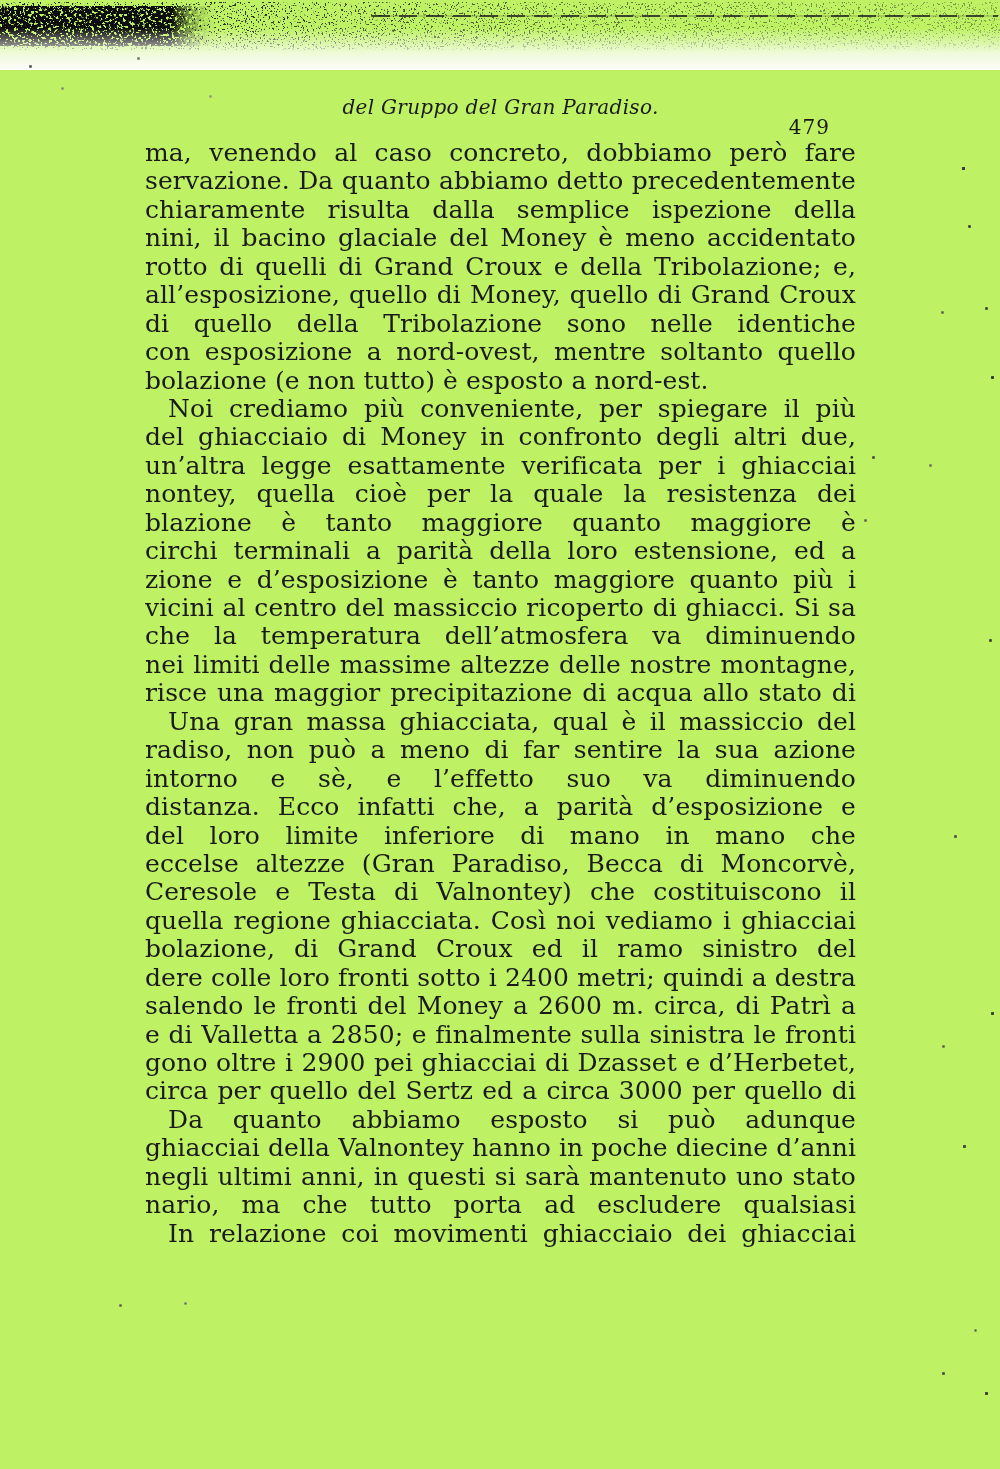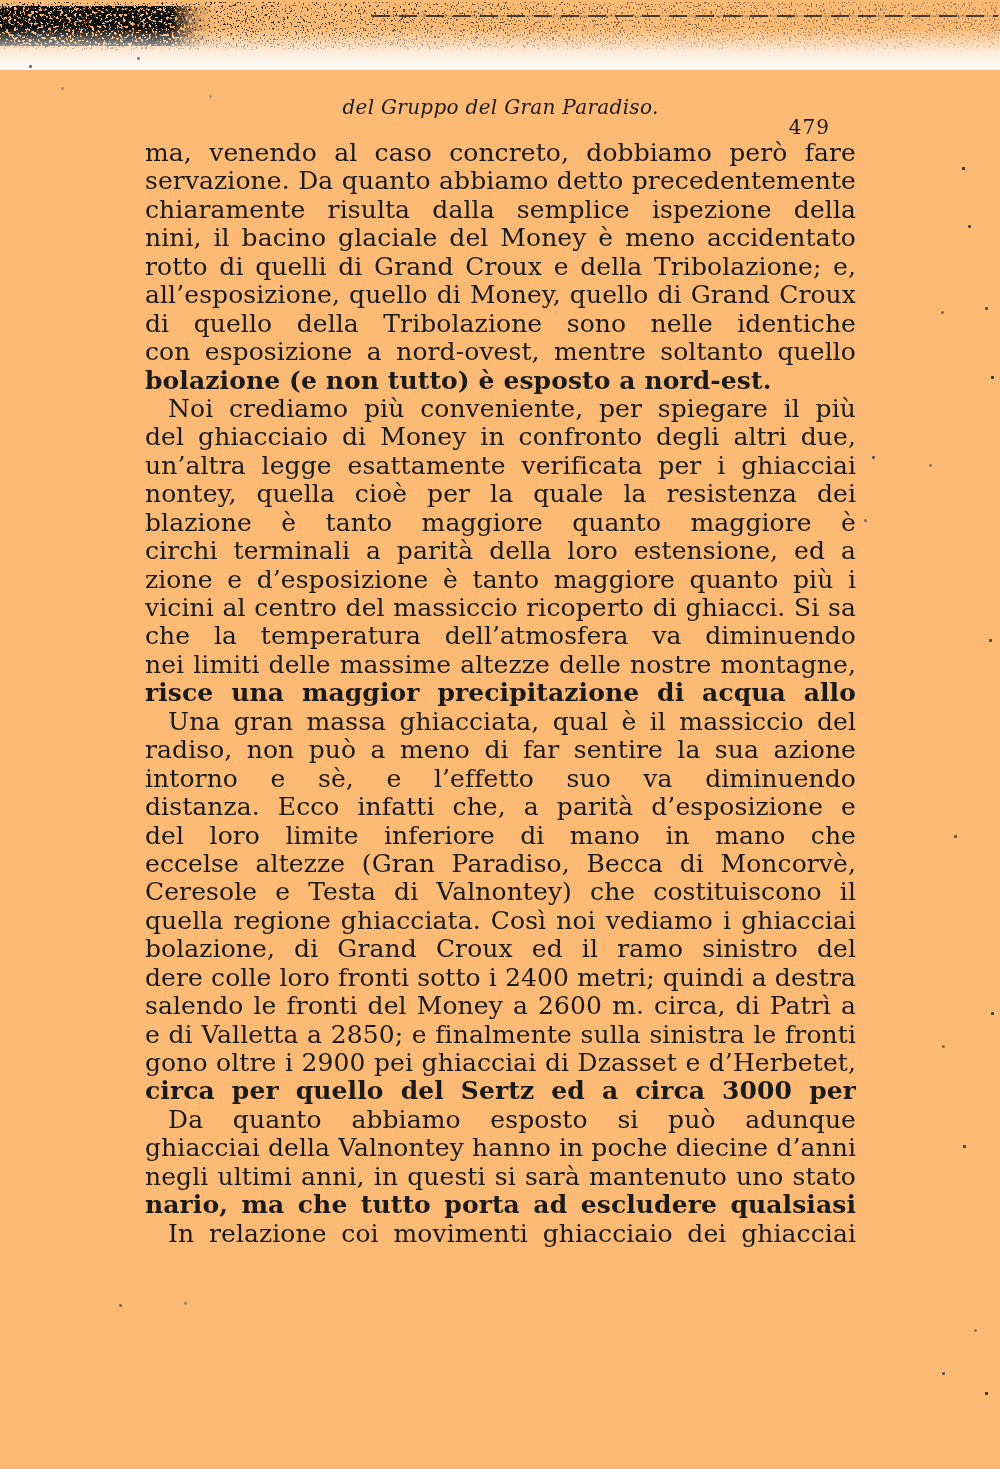--- a/index.html
+++ b/index.html
@@ -4,21 +4,21 @@
 <style>
   html, body {
     margin: 0;
     padding: 0;
     background: #ffffff;
   }
   .page {
     position: relative;
     width: 1000px;
     height: 1469px;
-    background: #fdba74;
+    background: #bef264;
     overflow: hidden;
     font-family: "DejaVu Serif", "Liberation Serif", serif;
     color: #1a1a1a;
   }
 
   
   .noise-svg { position: absolute; top: 0; left: 0; display: block; }
   .noise-fade {
     position: absolute; top: 0; left: 0; width: 1000px; height: 70px;
     background: linear-gradient(to bottom,
@@ -88,21 +88,21 @@
     line-height: 28.45px;
     letter-spacing: 0.1px;
   }
   .line {
     height: 28.45px;
     overflow: hidden;
     text-align: justify;
     text-align-last: justify;
     white-space: normal;
   }
-  .line.end { text-align-last: left; font-weight: bold; }
+  .line.end { text-align-last: left; }
   .line.indent { text-indent: 23px; }
   .it { }
 </style>
 </head>
 <body>
 
 <div class="page">
 
   <svg class="noise-svg" width="1000" height="64" aria-hidden="true">
     <defs>

